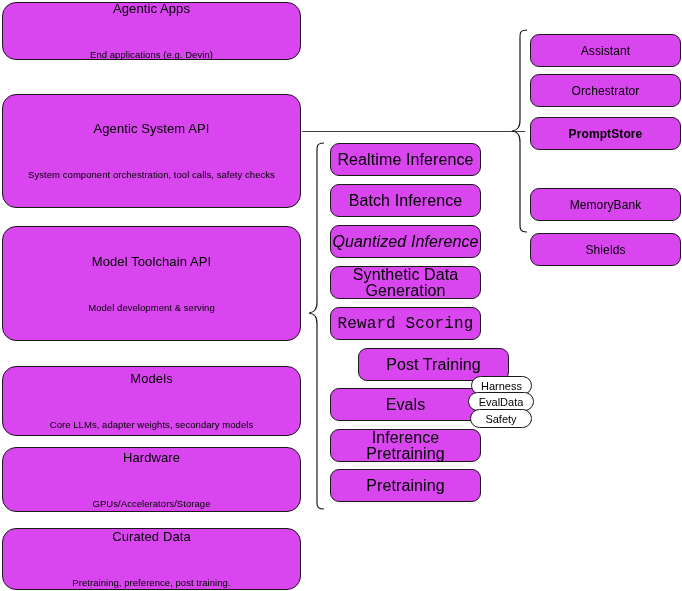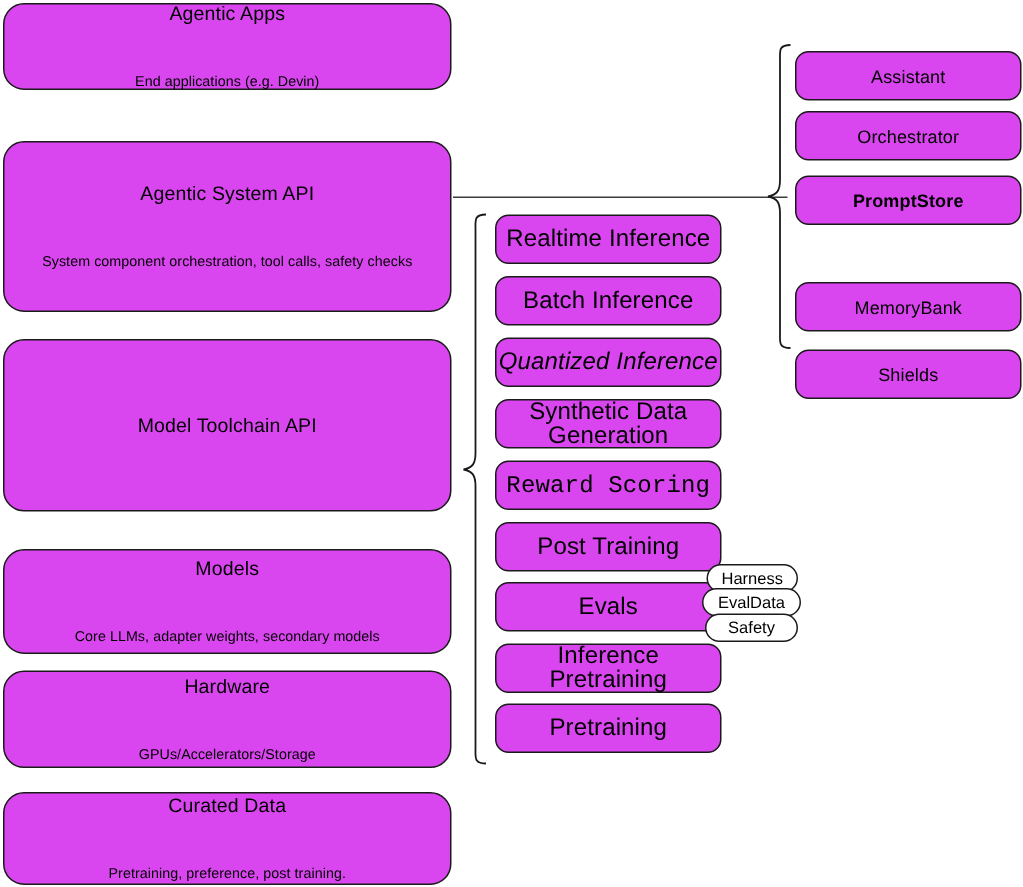--- a/index.html
+++ b/index.html
@@ -99,20 +99,21 @@
     <div class="subtitle">End applications (e.g. Devin)</div>
   </div>
 
   <div class="node layer-node" style="top:94px;height:114px;">
     <div class="title">Agentic System API</div>
     <div class="subtitle">System component orchestration, tool calls, safety checks</div>
   </div>
 
   <div class="node layer-node" style="top:226px;height:115px;">
     <div class="title">Model Toolchain API</div>
+    <div class="subtitle">Model development &amp; serving</div>
   </div>
 
   <div class="node layer-node" style="top:366px;height:70px;">
     <div class="title">Models</div>
     <div class="subtitle">Core LLMs, adapter weights, secondary models</div>
   </div>
 
   <div class="node layer-node" style="top:447px;height:65px;">
     <div class="title">Hardware</div>
     <div class="subtitle">GPUs/Accelerators/Storage</div>
@@ -141,21 +142,21 @@
   </div>
   <div class="node mid-node" style="top:225px;font-style:italic;">
     <div class="title">Quantized Inference</div>
   </div>
   <div class="node mid-node" style="top:266px;">
     <div class="title">Synthetic Data Generation</div>
   </div>
   <div class="node mid-node" style="top:307px;font-family:Liberation Mono, monospace;">
     <div class="title">Reward Scoring</div>
   </div>
-  <div class="node mid-node" style="top:348px;">
+  <div class="node mid-node" style="top:348px;margin-left:28px;">
     <div class="title">Post Training</div>
   </div>
   <div class="node mid-node" style="top:388px;">
     <div class="title">Evals</div>
   </div>
   <div class="node mid-node" style="top:429px;">
     <div class="title">Inference Pretraining</div>
   </div>
   <div class="node mid-node" style="top:469px;">
     <div class="title">Pretraining</div>

